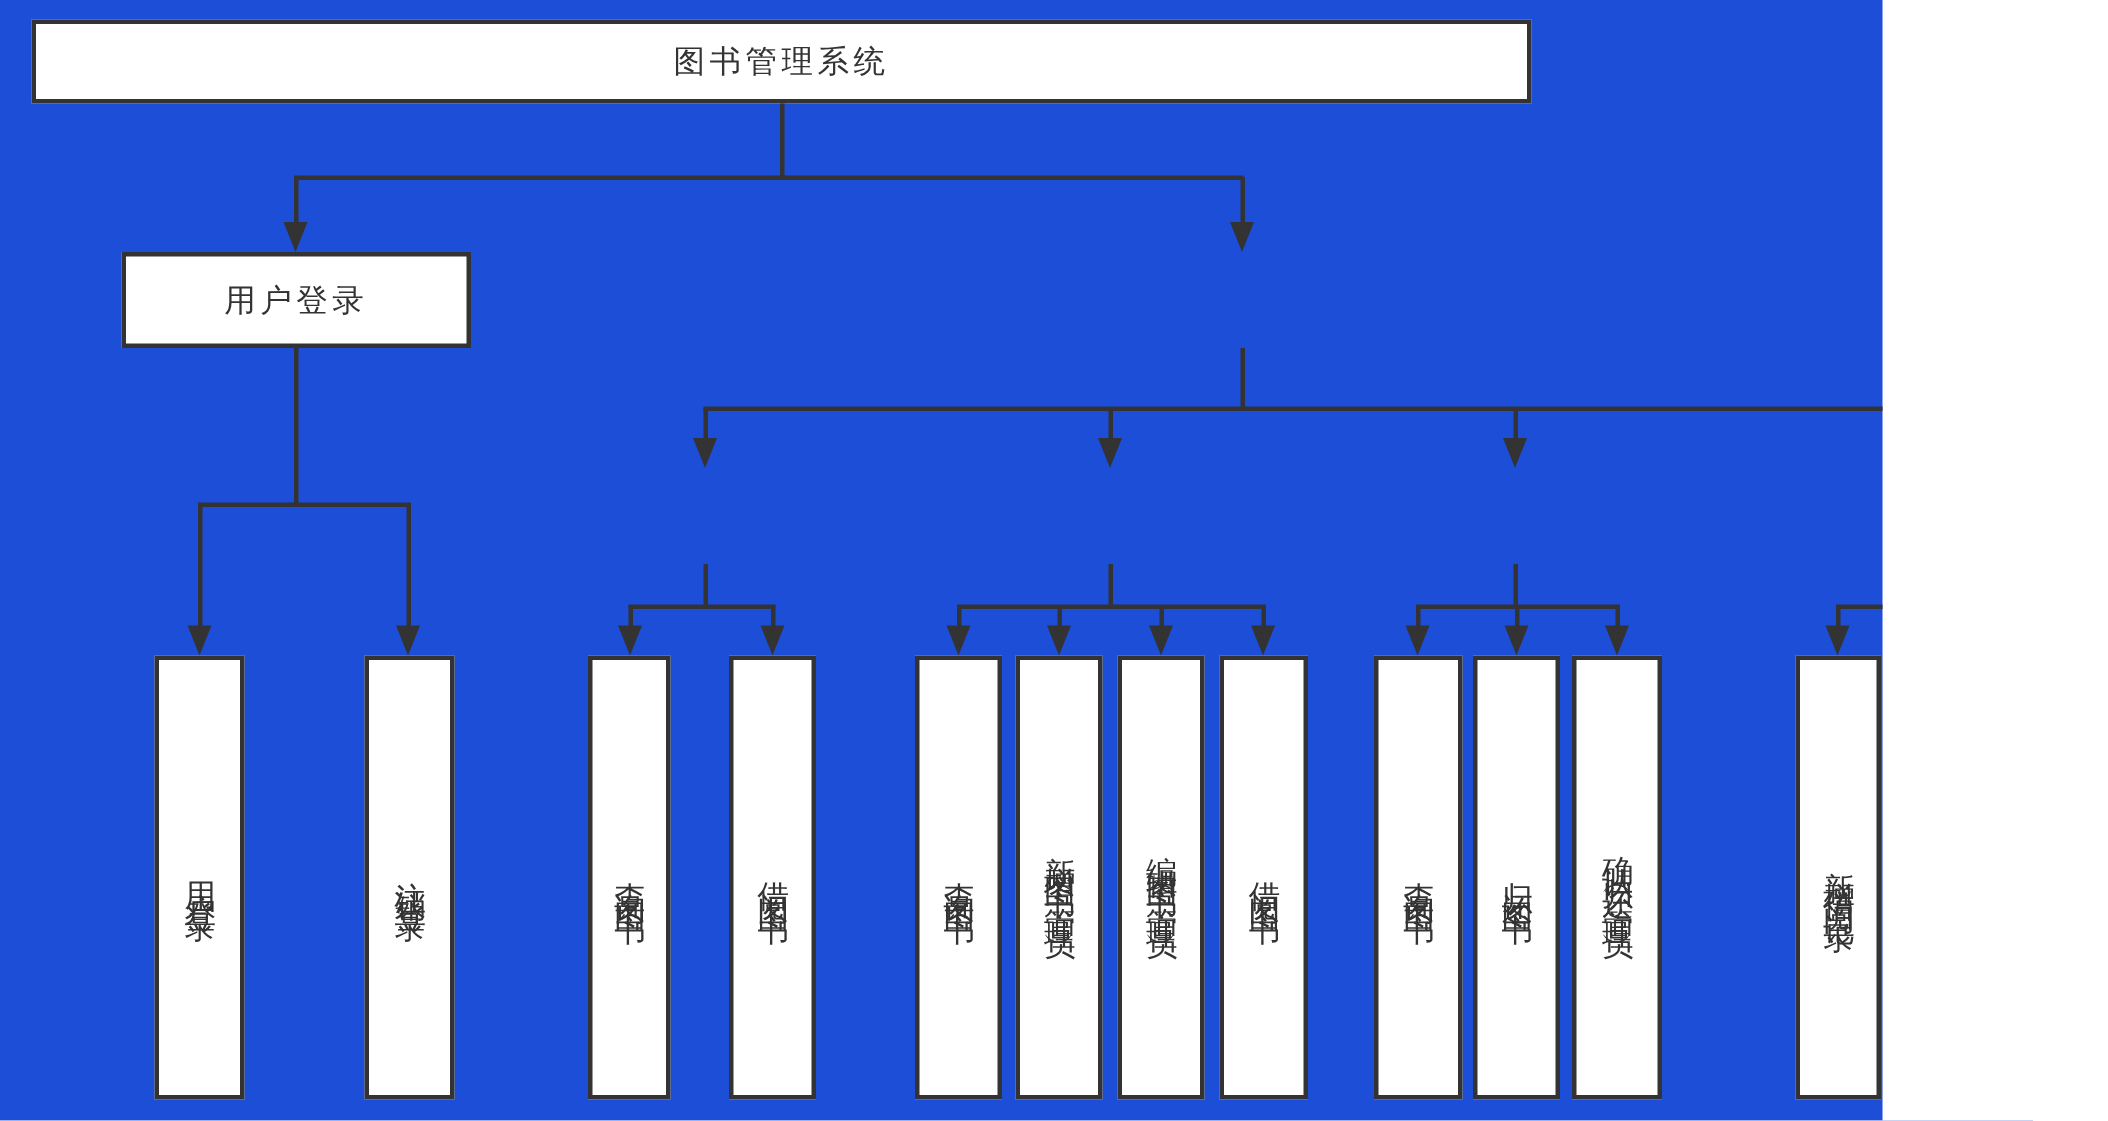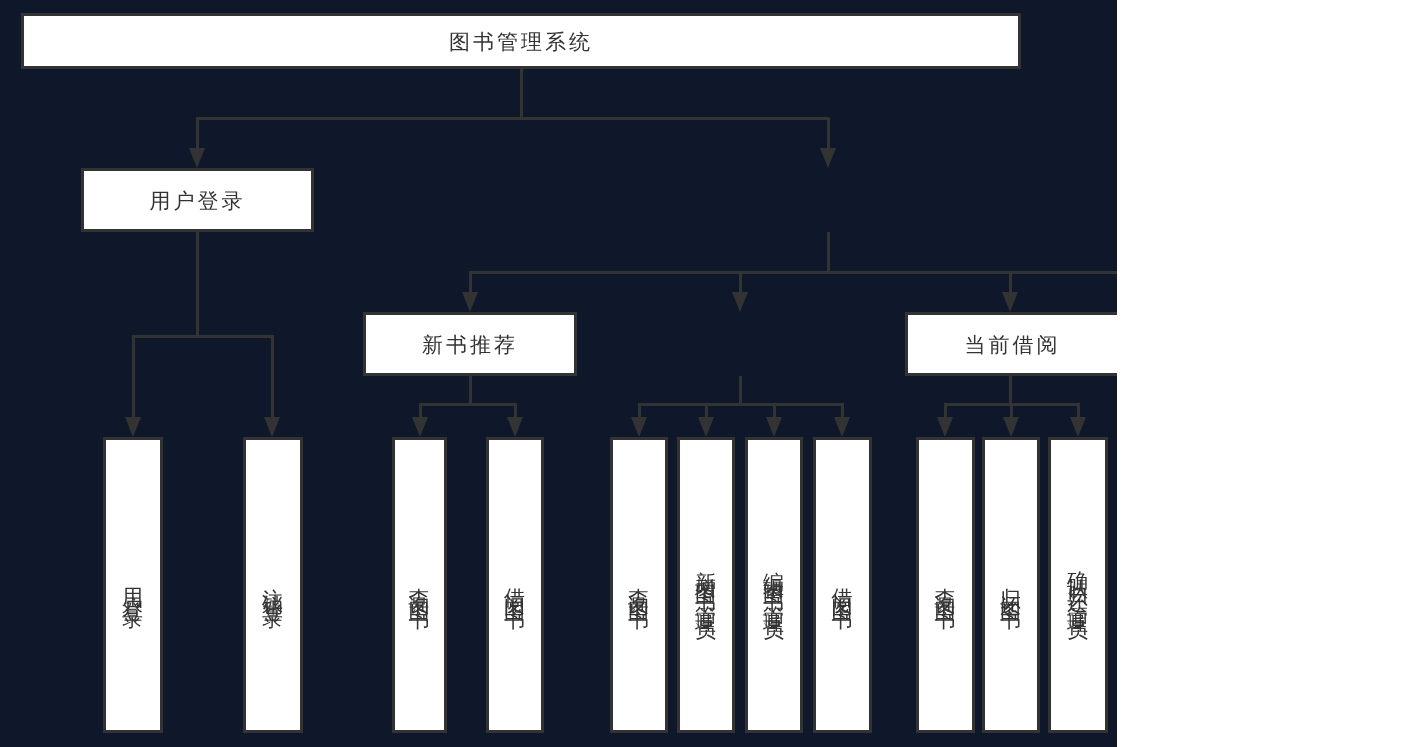--- a/index.html
+++ b/index.html
@@ -1,17 +1,17 @@
 <!DOCTYPE html>
 <html><head>
 <meta charset="utf-8">
 <style>
   html,body{margin:0;padding:0;background:#fff;}
   #stage{
-    position:relative;width:1117px;height:747px;background:#0f172a;
+    position:relative;width:1255px;height:747px;background:#1d4ed8;
     font-family:"Liberation Sans","DejaVu Sans",sans-serif;overflow:hidden;
   }
   .node{
     position:absolute;background:#ffffff;border:3px solid #333333;box-sizing:border-box;
     display:flex;align-items:center;justify-content:center;
     color:#333333;font-size:21px;letter-spacing:3px;line-height:1;white-space:nowrap;
   }
   .vnode{
     position:absolute;background:#ffffff;border:3px solid #333333;box-sizing:border-box;
     display:flex;align-items:center;justify-content:center;color:#333333;
@@ -39,28 +39,22 @@
 
   <div class="node" style="left:21px;top:13px;width:1000px;height:56px;">
     <span>图书管理系统</span>
   </div>
 
   <div class="node" style="left:81px;top:168px;width:233px;height:64px;">
     <span>用户登录</span>
   </div>
 
 
-  <div class="node" style="left:363px;top:312px;width:214px;height:64px;">
-    <span>新书推荐</span>
-  </div>
 
 
-  <div class="node" style="left:905px;top:312px;width:215px;height:64px;">
-    <span>当前借阅</span>
-  </div>
 
 
   <div class="vnode" style="left:103px;top:437px;width:60px;height:296px;">
     <span class="vtext">用户登录</span>
   </div>
 
   <div class="vnode" style="left:243px;top:437px;width:60px;height:296px;">
     <span class="vtext">注销登录</span>
   </div>
 

